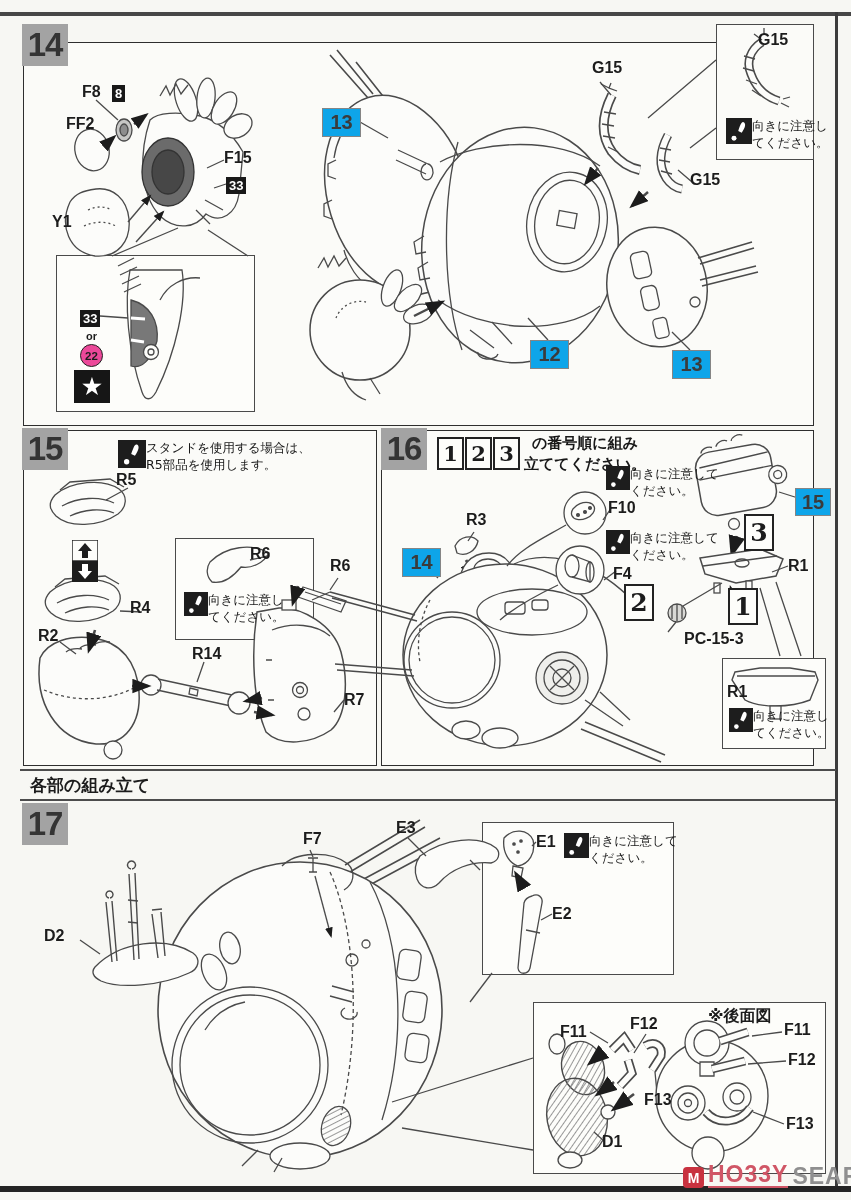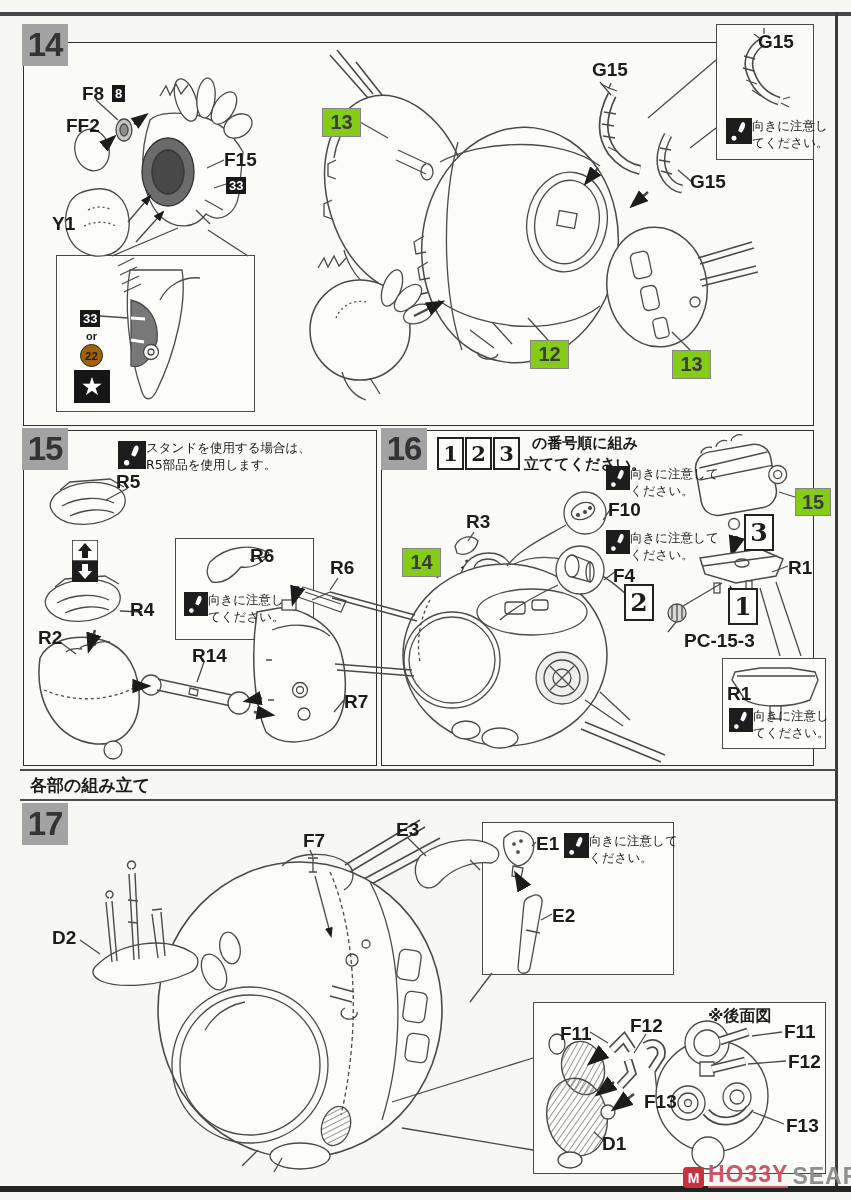--- a/index.html
+++ b/index.html
@@ -9,31 +9,31 @@
   
   .frame-top{left:0;top:12px;width:851px;height:4px;background:#474747;}
   .frame-right{left:835px;top:12px;width:3px;height:1178px;background:#3c3c3c;}
   .frame-bottom{left:0;top:1186px;width:851px;height:6px;background:#242424;}
   
   .panel{border:1.6px solid #2e2e2e;background:#fbfbf8;}
   .inset{border:1.3px solid #4a4a4a;background:#fdfdfa;}
   .step-badge{width:46px;height:42px;background:#a3a3a3;color:#343434;font-size:33px;
               font-weight:bold;display:flex;align-items:center;justify-content:center;
               letter-spacing:-1px;z-index:6;}
-  .plabel{font-weight:bold;font-size:19px;line-height:1;z-index:5;white-space:nowrap;}
+  .plabel{font-weight:bold;font-size:16px;line-height:1;z-index:5;white-space:nowrap;}
   .plabel-sm{font-weight:bold;font-size:15px;line-height:1;z-index:5;white-space:nowrap;}
   .runner-box{background:#181818;color:#fff;font-size:13px;font-weight:bold;
               padding:2px 3px;line-height:1;z-index:5;}
-  .paint-box{width:37px;height:27px;background:#84cc16;border:1px solid #858585;color:#3b3b3b;
+  .paint-box{width:37px;height:27px;background:#0ea5e9;border:1px solid #858585;color:#3b3b3b;
              font-size:20px;font-weight:bold;display:flex;align-items:center;justify-content:center;z-index:5;}
   .seq-box{width:23px;height:29px;background:#fdfdfa;border:2px solid #222;
            font-family:"DejaVu Serif",serif;font-weight:bold;font-size:21px;
            display:flex;align-items:center;justify-content:center;z-index:5;}
   .seq-box.big{width:26px;height:33px;font-size:25px;}
-  .circle-num{width:21px;height:21px;border:1.6px solid #222;border-radius:50%;background:#a16207;
+  .circle-num{width:21px;height:21px;border:1.6px solid #222;border-radius:50%;background:#ec4899;
               font-size:11.5px;font-weight:bold;display:flex;align-items:center;justify-content:center;z-index:5;}
   .star-box{width:36px;height:33px;background:#161616;color:#fff;display:flex;align-items:center;
             justify-content:center;font-size:25px;z-index:5;font-family:"DejaVu Sans",sans-serif;}
   .note{display:flex;align-items:flex-start;z-index:5;}
   .note-icon{flex:0 0 auto;}
   .note-text{font-size:12.5px;line-height:1.32;font-family:"DejaVu Sans",sans-serif;
              color:#181818;white-space:nowrap;}
   .jp{font-family:"DejaVu Sans",sans-serif;}
   .divider-line{left:20px;width:816px;height:2px;background:#4c4c4c;}
   .divider-title{left:30px;top:774px;font-size:17px;font-weight:bold;z-index:5;}
@@ -383,21 +383,21 @@
       <svg width="26" height="26" viewBox="0 0 24 24">
           <rect width="24" height="24" fill="#1d1d1d"></rect>
           <path d="M16.2,3.9 c2.5,1.1 1.7,4.8 -1.7,9.6 l-3.2,-1.5 c1.8,-5.2 3,-8.9 4.9,-8.1 z" fill="#fff"></path>
           <circle cx="7.4" cy="18.6" r="2.3" fill="#fff"></circle>
         </svg>
     </span>
     <span class="note-text"><span>向きに注意し</span><br>
     <span>てください。</span></span>
   </div>
 
-  <div class="abs note" style="left:118px;top:440px;align-items:center;">
+  <div class="abs note" style="left:118px;top:440px;">
     <span class="note-icon">
       <svg width="28" height="28" viewBox="0 0 24 24">
           <rect width="24" height="24" fill="#1d1d1d"></rect>
           <path d="M16.2,3.9 c2.5,1.1 1.7,4.8 -1.7,9.6 l-3.2,-1.5 c1.8,-5.2 3,-8.9 4.9,-8.1 z" fill="#fff"></path>
           <circle cx="7.4" cy="18.6" r="2.3" fill="#fff"></circle>
         </svg>
     </span>
     <span class="note-text"><span>スタンドを使用する場合は、</span><br>
     <span>R5部品を使用します。</span></span>
   </div>
@@ -475,21 +475,21 @@
           <path d="M16.2,3.9 c2.5,1.1 1.7,4.8 -1.7,9.6 l-3.2,-1.5 c1.8,-5.2 3,-8.9 4.9,-8.1 z" fill="#fff"></path>
           <circle cx="7.4" cy="18.6" r="2.3" fill="#fff"></circle>
         </svg>
     </span>
     <span class="note-text"><span>向きに注意し</span><br>
     <span>てください。</span></span>
   </div>
 
   <div class="abs plabel" style="left:303px;top:831px;">F7</div>
   <div class="abs plabel" style="left:396px;top:820px;">E3</div>
-  <div class="abs plabel" style="left:52px;top:928px;">D2</div>
+  <div class="abs plabel" style="left:44px;top:928px;">D2</div>
   <div class="abs plabel" style="left:536px;top:834px;">E1</div>
   <div class="abs note" style="left:564px;top:833px;">
     <span class="note-icon">
       <svg width="25" height="25" viewBox="0 0 24 24">
           <rect width="24" height="24" fill="#1d1d1d"></rect>
           <path d="M16.2,3.9 c2.5,1.1 1.7,4.8 -1.7,9.6 l-3.2,-1.5 c1.8,-5.2 3,-8.9 4.9,-8.1 z" fill="#fff"></path>
           <circle cx="7.4" cy="18.6" r="2.3" fill="#fff"></circle>
         </svg>
     </span>
     <span class="note-text"><span>向きに注意して</span><br>

